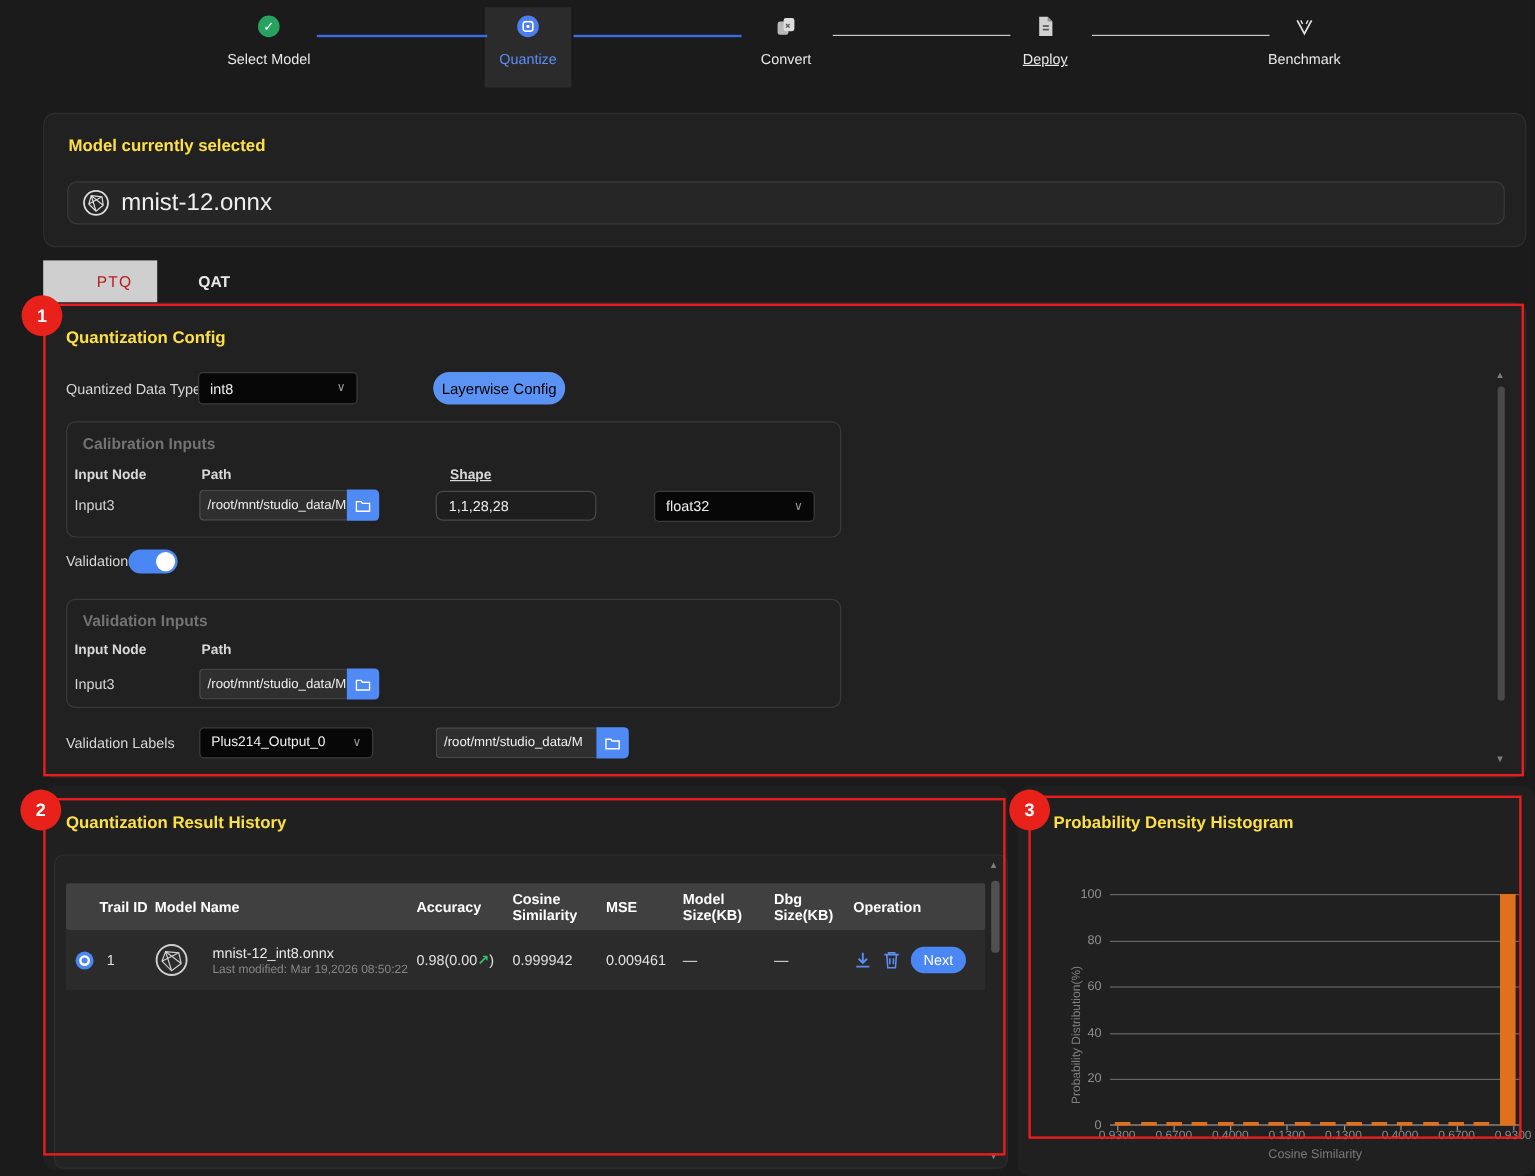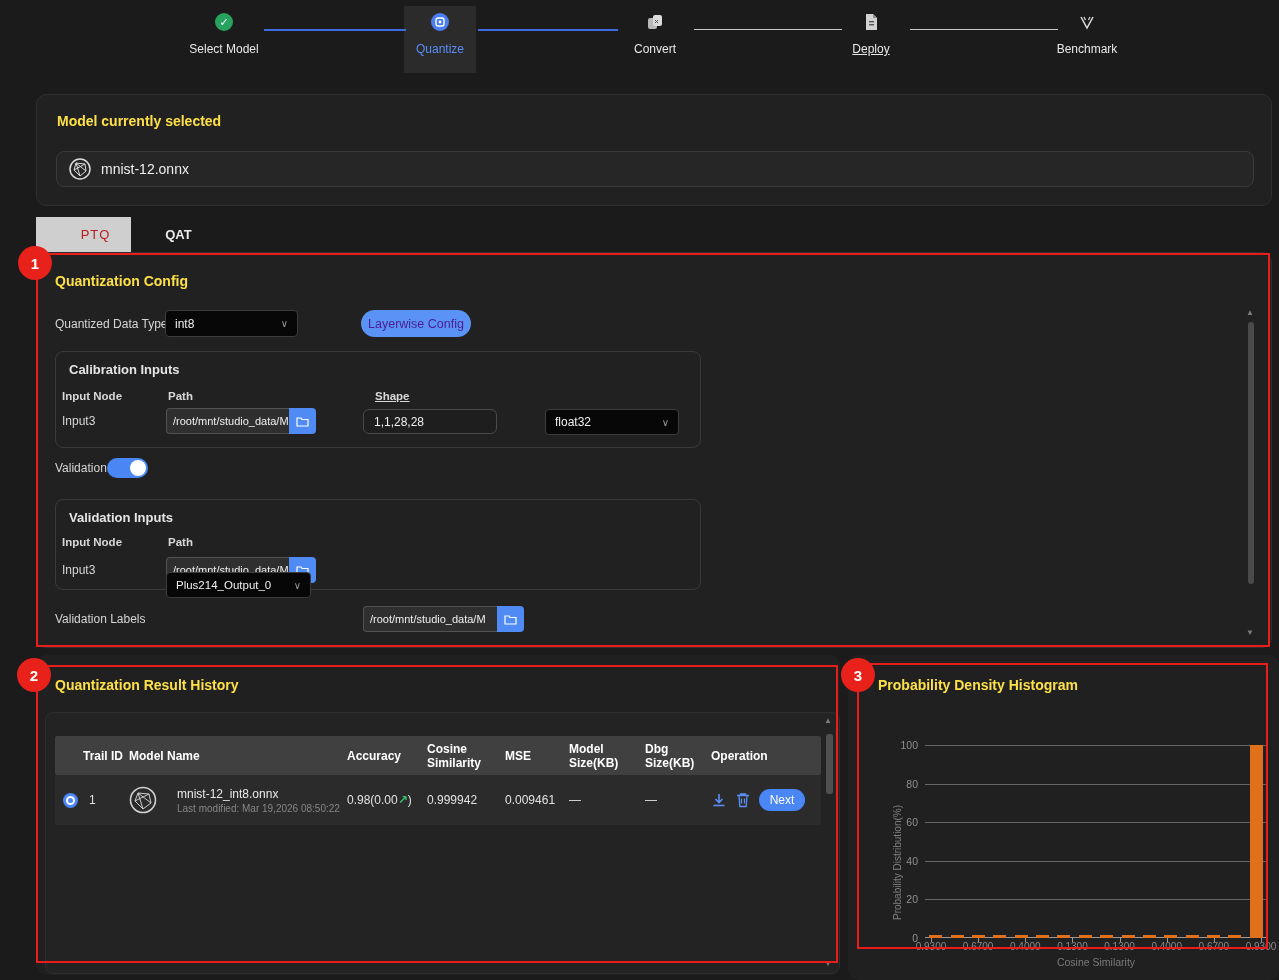--- a/index.html
+++ b/index.html
@@ -16,36 +16,36 @@
   .line-blue { background:#3d6be0; }
   .line-gray { background:#c9c9c9; height:1px; }
   .quantize-box { position:absolute; left:404px; top:6px; width:72px; height:67px; background:#2b2b2b; }
 
   
   .panel { position:absolute; background:#212121; border:1px solid #2f2f2f; border-radius:10px; }
   .panel-title { font-size:14px; font-weight:bold; color:#fde047; }
 
   .model-input { position:absolute; left:19px; top:56px; width:1198px; height:36px; background:#262626;
     border:1px solid #3a3a3a; border-radius:8px; display:flex; align-items:center; padding-left:12px; gap:10px; }
-  .model-input span { font-size:14px; color:#eee; }
+  .model-input span { font-size:20px; color:#eee; }
 
   .tab { position:absolute; top:217px; width:95px; height:35px; display:flex; align-items:center;
     justify-content:center; font-size:13px; cursor:pointer; }
   .tab-active { background:#cfcfcf; color:#b91c1c; letter-spacing:1px;padding-left:24px; }
   .tab-idle { background:transparent; color:#eaeaea; font-weight:bold; }
 
   
   .lbl { position:absolute; font-size:12px; color:#d6d6d6; }
   .sel { position:absolute; background:#070707; border:1px solid #3c3c3c; border-radius:4px;
     display:flex; align-items:center; justify-content:space-between; padding:0 9px; font-size:12px; color:#f0f0f0; cursor:pointer; }
   .sel .chev { color:#9a9a9a; font-size:10px; }
-  .pill-btn { position:absolute; background:#5b93f5; border:none; border-radius:14px; color:#4c1d95;
+  .pill-btn { position:absolute; background:#5b93f5; border:none; border-radius:14px; color:#000000;
     font-size:12.5px; display:flex; align-items:center; justify-content:center; cursor:pointer; font-family:inherit; }
   .group-box { position:absolute; border:1px solid #3a3a3a; border-radius:8px; }
-  .group-title { position:absolute; left:13px; top:10px; font-size:13px; font-weight:bold; color:#e5e5e5; }
+  .group-title { position:absolute; left:13px; top:10px; font-size:13px; font-weight:bold; color:#737373; }
   .col-hd { position:absolute; font-size:11.5px; font-weight:600; color:#d8d8d8; }
   .path-input { position:absolute; background:#2f2f2f; border:1px solid #525252; border-right:none;
     border-radius:4px 0 0 4px; font-size:11px; color:#efefef; display:flex; align-items:center;
     padding:0 6px; overflow:hidden; white-space:nowrap; }
   .folder-btn { position:absolute; background:#4f8af5; border:none; border-radius:0 4px 4px 0;
     display:flex; align-items:center; justify-content:center; cursor:pointer; }
   .box-input { position:absolute; background:#1e1e1e; border:1px solid #4a4a4a; border-radius:6px;
     font-size:12px; color:#efefef; display:flex; align-items:center; padding:0 10px; }
   .toggle { position:absolute; width:41px; height:20px; border-radius:10px; background:#4b86f5; cursor:pointer; }
   .toggle .knob { position:absolute; right:2px; top:2px; width:16px; height:16px; border-radius:50%; background:#fff; }
@@ -204,21 +204,21 @@
   <div class="col-hd" style="left:168px;top:536px;">Path</div>
   <div class="lbl" style="left:62px;top:563px;">Input3</div>
   <div class="path-input" style="left:166px;top:557px;width:123px;height:26px;">/root/mnt/studio_data/M</div>
   <button class="folder-btn" style="left:289px;top:557px;width:27px;height:26px;">
     <svg width="13" height="11" viewBox="0 0 13 11">
         <path d="M1 2 h4 l1 1.5 h6 V10 H1 z" fill="none" stroke="#fff" stroke-width="1.2"></path>
       </svg>
   </button>
 
   <div class="lbl" style="left:55px;top:612px;">Validation Labels</div>
-  <div class="sel" style="left:166px;top:572px;width:145px;height:26px;font-size:11.5px;">
+  <div class="sel" style="left:166px;top:606px;width:145px;height:26px;font-size:11.5px;">
     <span>Plus214_Output_0</span>
     <span class="chev">∨</span>
   </div>
   <div class="path-input" style="left:363px;top:606px;width:134px;height:26px;">/root/mnt/studio_data/M</div>
   <button class="folder-btn" style="left:497px;top:606px;width:27px;height:26px;">
     <svg width="13" height="11" viewBox="0 0 13 11">
         <path d="M1 2 h4 l1 1.5 h6 V10 H1 z" fill="none" stroke="#fff" stroke-width="1.2"></path>
       </svg>
   </button>
 

